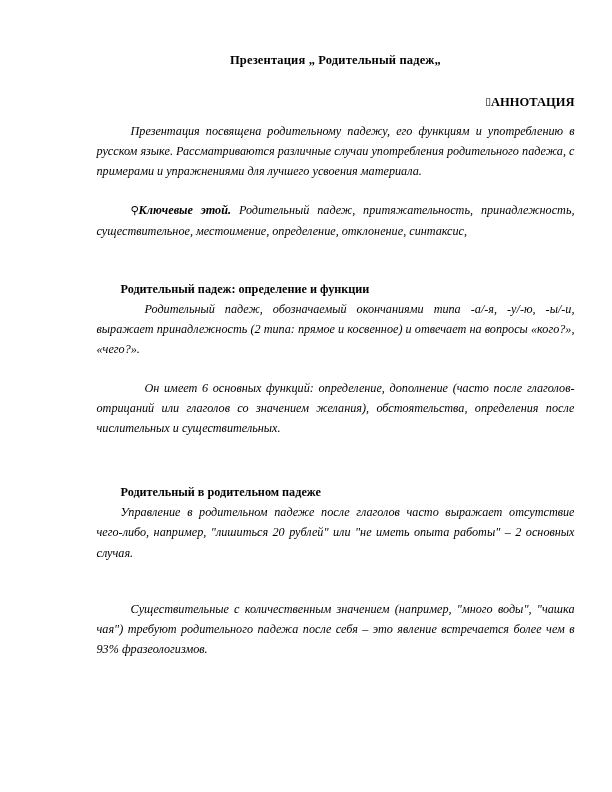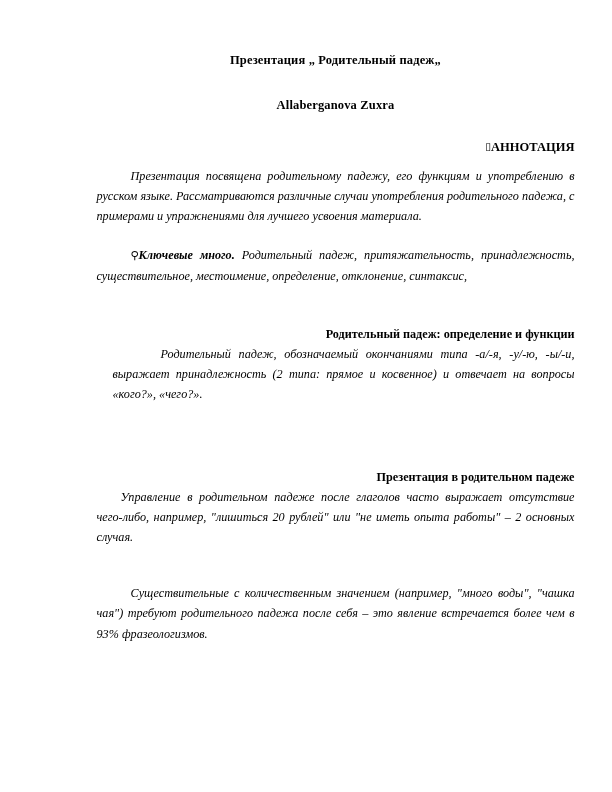--- a/index.html
+++ b/index.html
@@ -69,41 +69,39 @@
     position: relative;
     top: -1px;
   }
 
   .section-heading {
     font-size: 12.2px;
     font-weight: bold;
     line-height: 20px;
     margin: 0;
     text-indent: 24px;
-    text-align: right;
   }
 
   
   p.body {
     font-size: 12.2px;
     line-height: 20.2px;
     margin: 0;
     text-align: justify;
     text-indent: 34px;
     hyphens: none;
     font-style: italic;
   }
 
   p.body.tight {
     text-indent: 24px;
   }
 
   p.body.wide {
     text-indent: 48px;
-    margin-left: 16px;
   }
 
   .gap-sm { height: 9px; }
   .gap-md { height: 18px; }
   .gap-lg { height: 26px; }
   .gap-xl { height: 38px; }
 
   .kw-marker {
     font-weight: bold;
     font-family: "DejaVu Sans", sans-serif;
@@ -113,52 +111,52 @@
   .b { font-weight: bold; }
 </style>
 </head>
 <body>
 
 <div class="page">
   <div class="content">
 
     <h1 class="doc-title">Презентация „ Родительный падеж„</h1>
 
-    <h2 class="doc-author">Allaberganova Zuxra</h2>
 
     <h3 class="annotation-heading">
       <span class="tofu">▯</span><span>АННОТАЦИЯ</span>
     </h3>
 
     <div class="gap-sm"></div>
 
     <p class="body">Презентация посвящена родительному падежу, его функциям и употреблению в русском языке.  Рассматриваются различные случаи употребления родительного падежа,   с примерами и упражнениями для лучшего усвоения материала.</p>
 
     <div class="gap-md"></div>
 
     <p class="body">
-      <span class="kw-marker">⚲</span><span class="b">Ключевые  много.</span>
+      <span class="kw-marker">⚲</span><span class="b">Ключевые  этой.</span>
       <span>Родительный падеж, притяжательность, принадлежность, существительное, местоимение, определение, отклонение, синтаксис,</span>
     </p>
 
     <div class="gap-xl"></div>
 
     <h4 class="section-heading">Родительный падеж: определение и функции</h4>
 
     <p class="body wide">Родительный падеж, обозначаемый окончаниями типа -а/-я, -у/-ю, -ы/-и, выражает  принадлежность (2 типа: прямое и косвенное) и отвечает на вопросы «кого?», «чего?».</p>
 
     <div class="gap-md"></div>
 
+    <p class="body wide">Он имеет 6 основных функций: определение, дополнение (часто после глаголов-отрицаний или глаголов со значением желания), обстоятельства, определения после числительных и существительных.</p>
 
     <div class="gap-md"></div>
 
 
     <div class="gap-lg"></div>
 
-    <h4 class="section-heading">Презентация в родительном падеже</h4>
+    <h4 class="section-heading">Родительный в родительном падеже</h4>
 
     <p class="body tight">Управление в родительном падеже после глаголов часто выражает отсутствие чего-либо, например, "лишиться 20 рублей" или "не иметь опыта работы" – 2 основных случая.</p>
 
     <div class="gap-md"></div>
 
 
     <div class="gap-md"></div>
 
     <p class="body">Существительные с количественным значением (например, "много воды", "чашка чая") требуют родительного падежа после себя –  это явление встречается более чем в 93%  фразеологизмов.</p>
 

